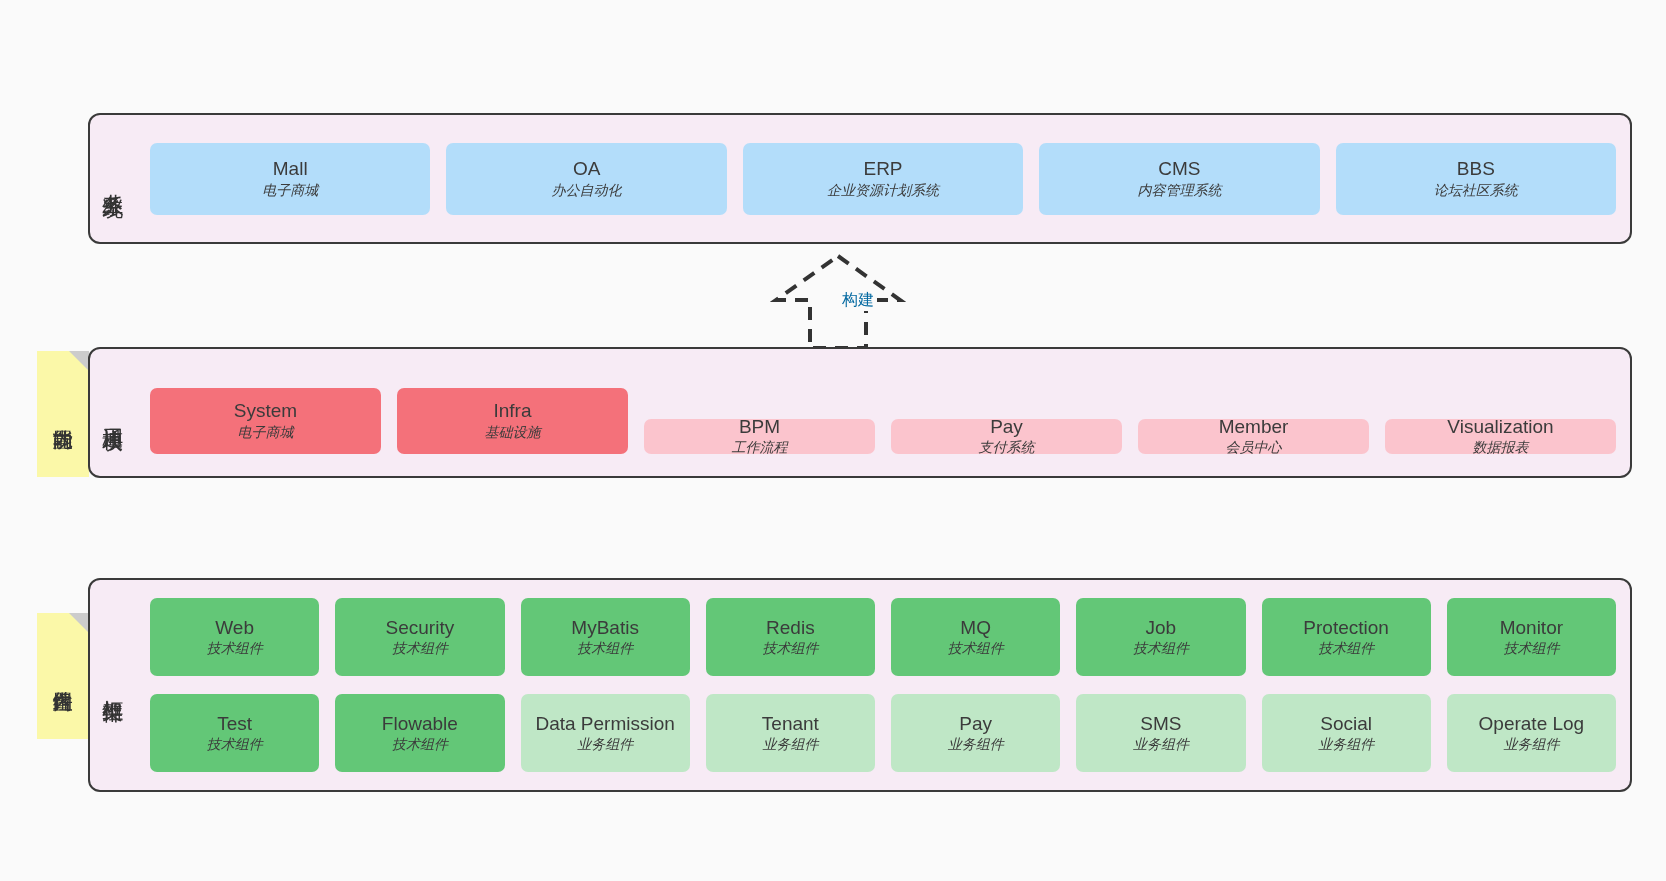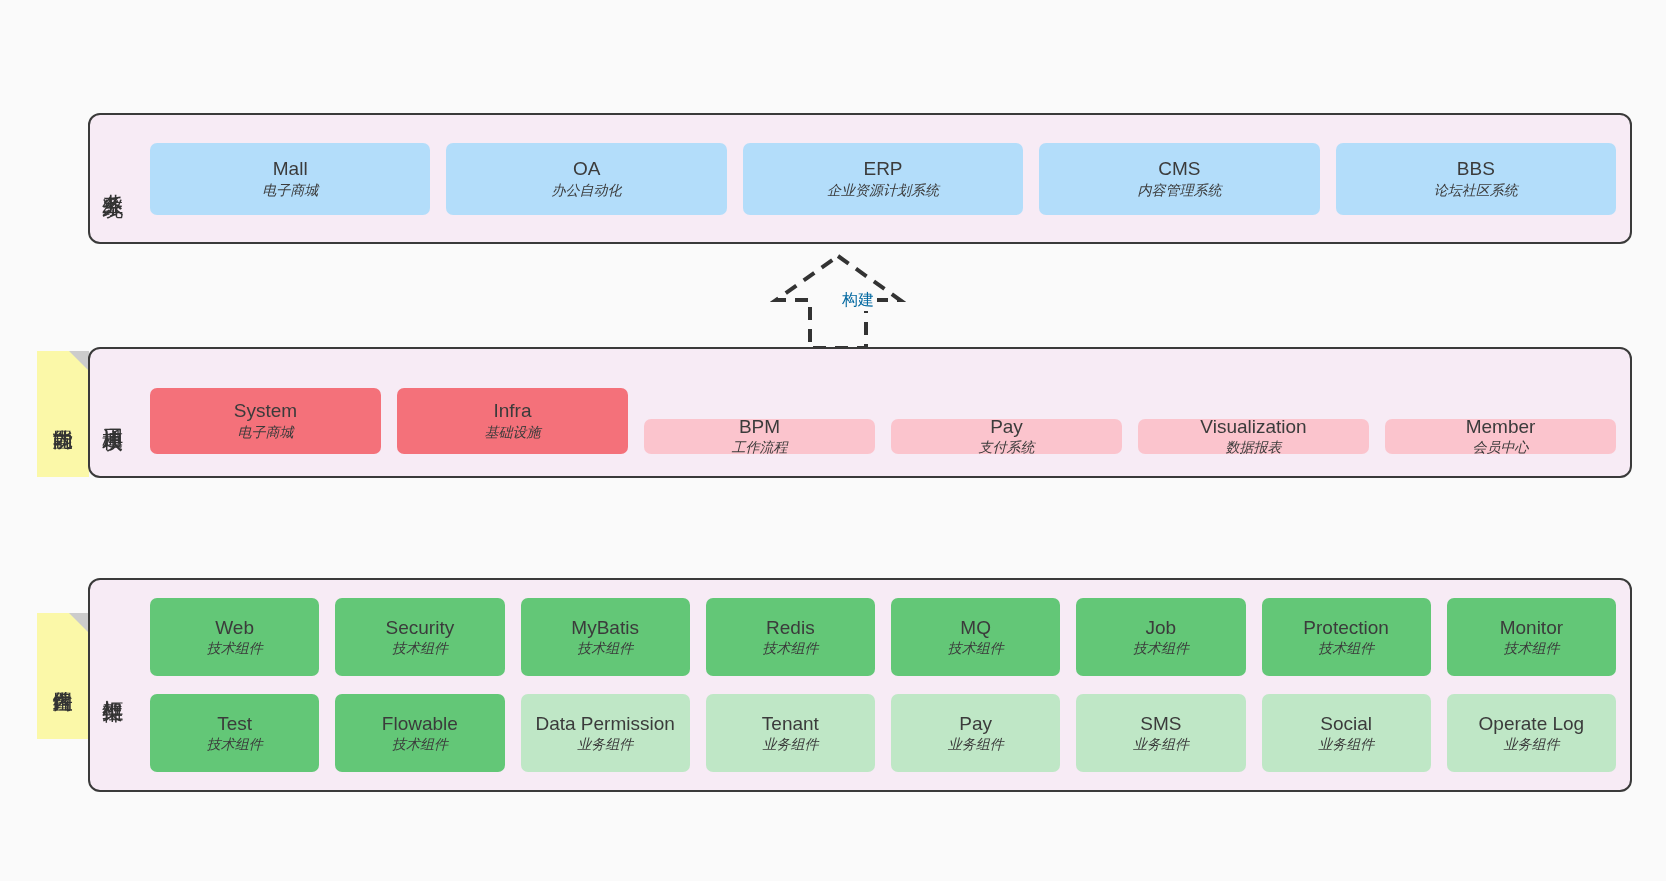--- a/index.html
+++ b/index.html
@@ -214,26 +214,26 @@
         </div>
         <div class="box pink">
           <span class="en">BPM</span>
           <span class="cn">工作流程</span>
         </div>
         <div class="box pink">
           <span class="en">Pay</span>
           <span class="cn">支付系统</span>
         </div>
         <div class="box pink">
+          <span class="en">Member</span>
+          <span class="cn">会员中心</span>
+        </div>
+        <div class="box pink">
           <span class="en">Visualization</span>
           <span class="cn">数据报表</span>
-        </div>
-        <div class="box pink">
-          <span class="en">Member</span>
-          <span class="cn">会员中心</span>
         </div>
       </div>
     </div>
   </div>
 
 
   <div class="note" id="note-builtin-component">
     <span>内置组件</span>
   </div>
 

